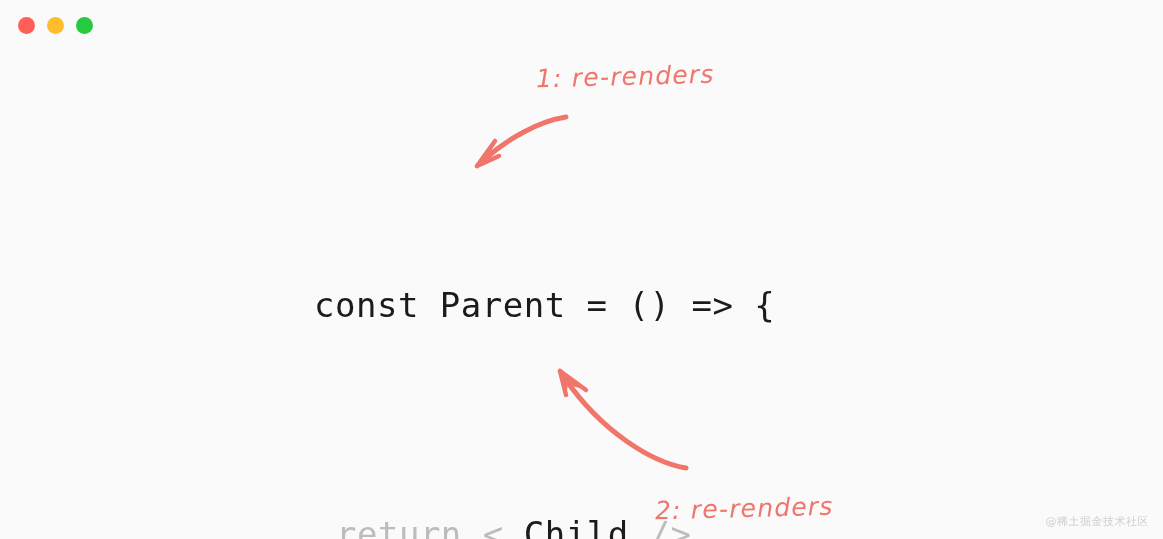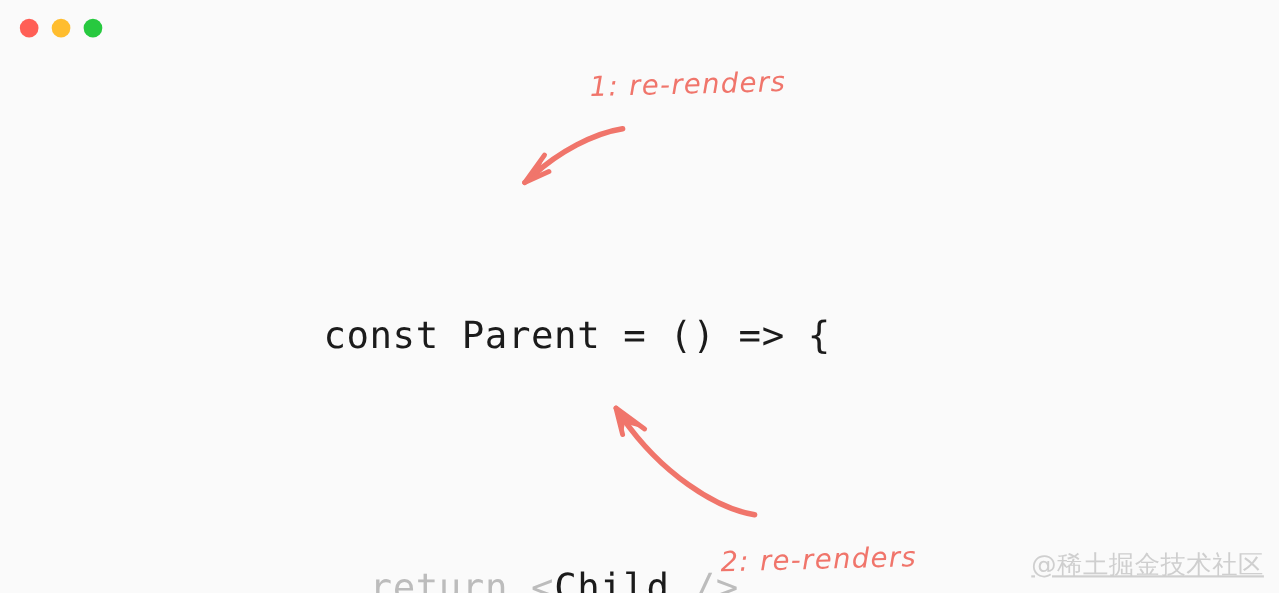--- a/index.html
+++ b/index.html
@@ -54,21 +54,21 @@
     line-height: 46px;
     letter-spacing: 0.5px;
     white-space: pre;
   }
   .code-line {
     white-space: pre;
     height: 46px;
   }
   .line-1 { margin-bottom: 45px; }
   .line-2 { padding-left: 42px; margin-bottom: 1px; }
-  .tok-dark { color: #1b1b1b; }
+  .tok-dark { color: #1b1b1b; margin-left: 20px; }
   .tok-muted { color: #bcbcbc; }
 
   
   .annotation {
     position: absolute;
     color: #f0756b;
     font-family: "DejaVu Sans", sans-serif;
     font-size: 25px;
     font-style: italic;
     letter-spacing: 1.2px;
@@ -94,24 +94,23 @@
     pointer-events: none;
   }
 
   
   .watermark {
     position: absolute;
     right: 14px;
     bottom: 10px;
     color: #cfcfcf;
     font-family: "DejaVu Sans", sans-serif;
-    font-size: 23px;
+    font-size: 11px;
     letter-spacing: 0.5px;
     white-space: nowrap;
-    text-decoration: underline;
   }
 </style>
 </head>
 <body>
 
 <div class="window">
 
   <div class="titlebar">
     <div class="lights">
       <span class="light" style="background:#ff5f56"></span>

